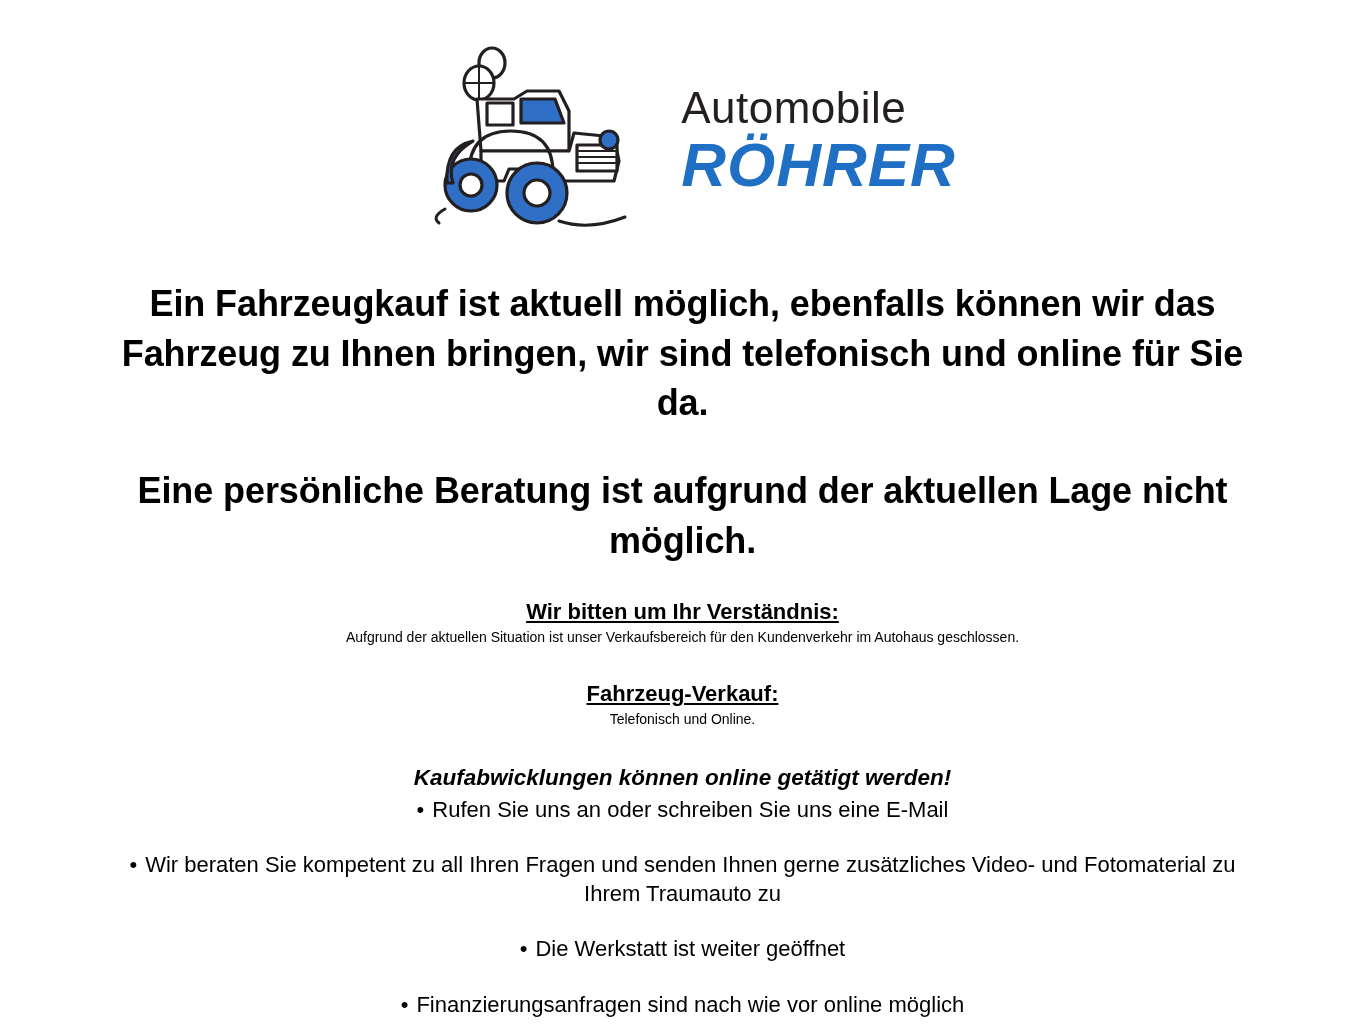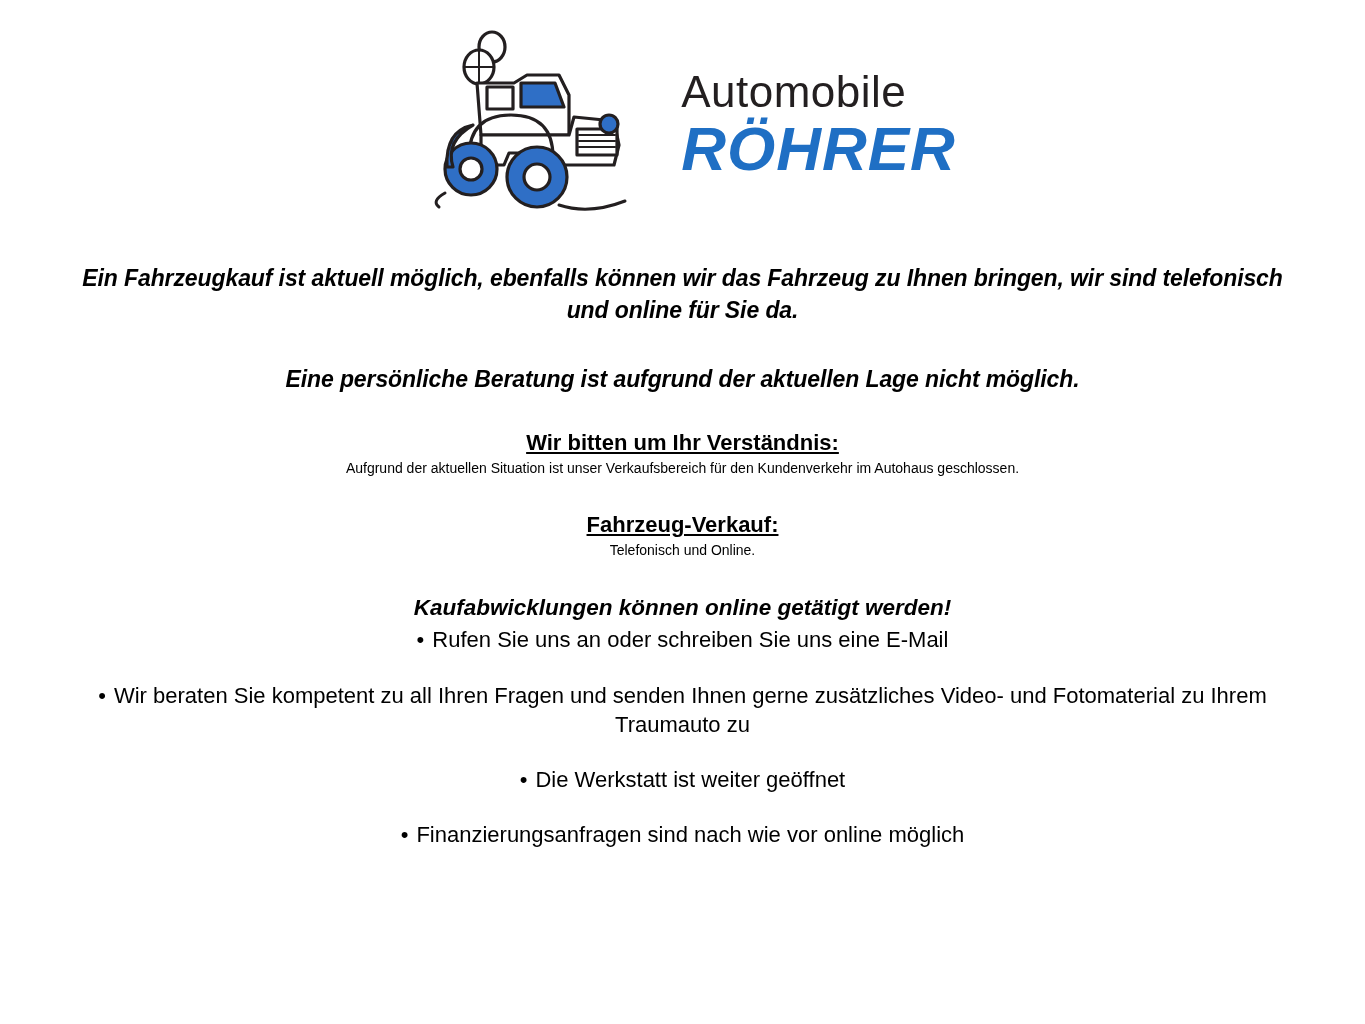--- a/index.html
+++ b/index.html
@@ -12,21 +12,21 @@
     height: 1024px;
     font-family: "Liberation Sans", sans-serif;
     color: #000000;
     overflow: hidden;
   }
   .page {
     width: 1365px;
     height: 1024px;
     position: relative;
     box-sizing: border-box;
-    padding: 0;
+    padding: 16px;
   }
 
   
   .logo-area {
     display: flex;
     align-items: center;
     justify-content: center;
     gap: 22px;
     padding-top: 30px;
     height: 225px;
@@ -58,26 +58,25 @@
     letter-spacing: 1px;
     margin-top: 4px;
   }
 
   
   .content {
     padding: 0 75px;
     text-align: center;
   }
   .headline {
-    font-size: 23px;
+    font-size: 36px;
     font-weight: 700;
     line-height: 1.38;
     margin: 38px 0 0 0;
     letter-spacing: -0.1px;
-    font-style: italic;
   }
   .headline.second {
   }
   .section {
     margin-top: 34px;
   }
   .section-title {
     font-size: 22px;
     font-weight: 700;
     text-decoration: underline;

